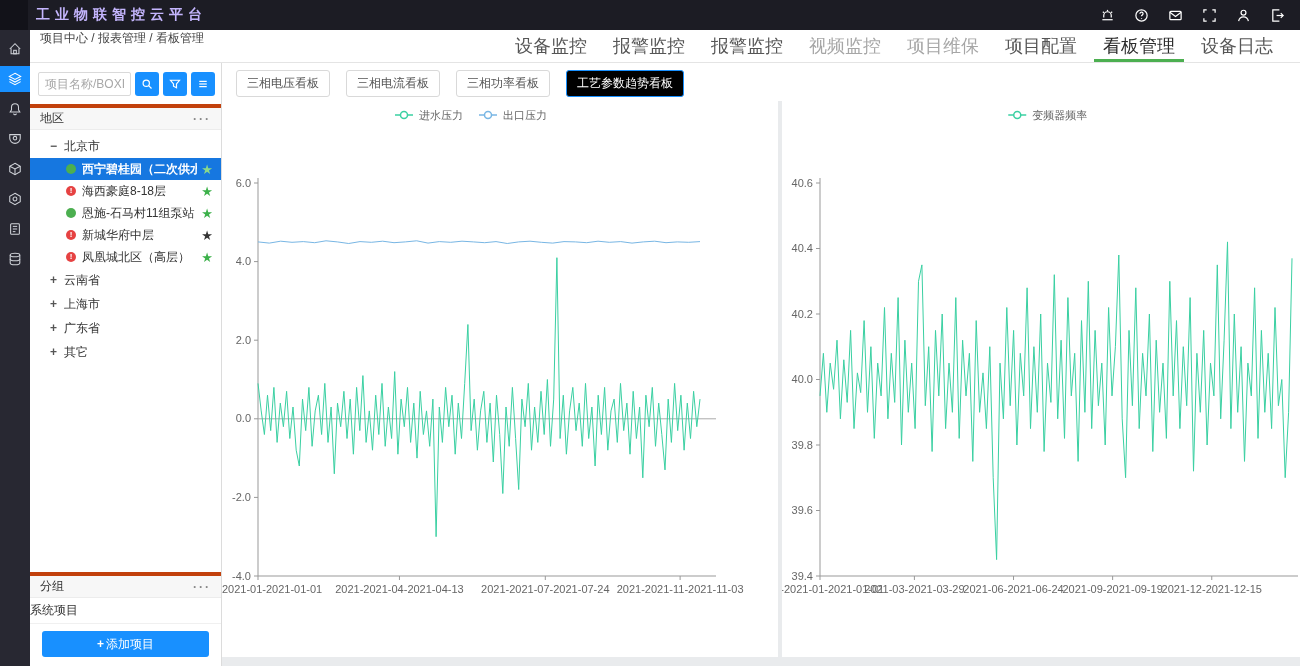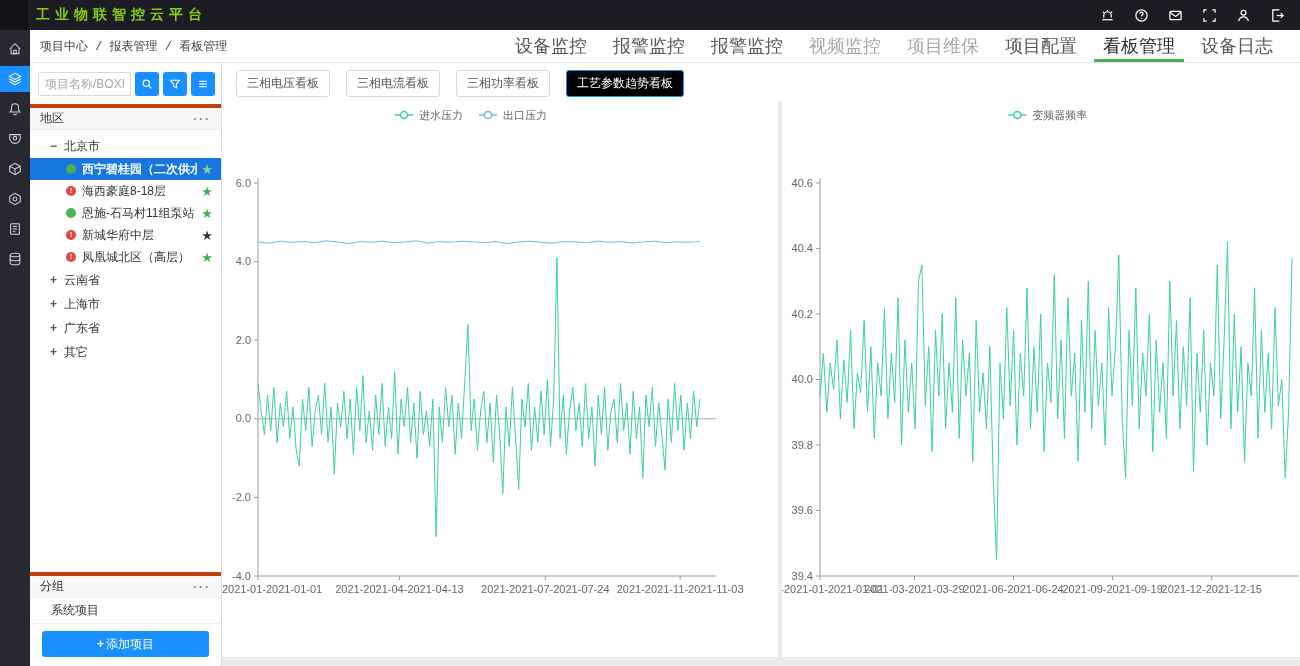--- a/index.html
+++ b/index.html
@@ -3,38 +3,38 @@
 <meta charset="utf-8">
 <style>
   * { box-sizing: border-box; margin: 0; padding: 0; }
   html,body { width:1300px; height:666px; overflow:hidden; }
   body { font-family:"Liberation Sans","DejaVu Sans",sans-serif; font-size:12px; color:#333; background:#e9ebed; }
   #app { width:1300px; height:666px; display:flex; flex-direction:column; }
 
   
   .header { height:30px; background:#1c1c24; display:flex; align-items:center; flex:0 0 30px; }
   .logo-box { width:28px; height:30px; background:#121219; flex:0 0 28px; }
-  .app-title { color:#84cc16; font-family:"Liberation Serif","DejaVu Serif",serif; font-weight:bold; font-size:14px; letter-spacing:5px; margin-left:8px; }
+  .app-title { color:#c4b5fd; font-family:"Liberation Serif","DejaVu Serif",serif; font-weight:bold; font-size:14px; letter-spacing:5px; margin-left:8px; }
   .header-spacer { flex:1; }
   .header-icons { display:flex; align-items:center; gap:16px; padding-right:14px; }
   .hicon { width:18px; height:18px; display:flex; align-items:center; justify-content:center; cursor:pointer; }
   .hicon svg { width:15px; height:15px; stroke:#fff; fill:none; stroke-width:1.3; }
 
   
   .body-row { flex:1; display:flex; min-height:0; }
   .rail { width:30px; background:#282832; flex:0 0 30px; display:flex; flex-direction:column; align-items:center; padding-top:6px; }
   .ricon { width:30px; height:26px; display:flex; align-items:center; justify-content:center; margin-bottom:4px; cursor:pointer; }
   .ricon svg { width:14px; height:14px; stroke:#cfd2d8; fill:none; stroke-width:1.2; }
   .ricon.active { background:#1890ff; }
   .ricon.active svg { stroke:#fff; }
 
   .content-col { flex:1; display:flex; flex-direction:column; min-width:0; }
 
   
-  .crumb-bar { height:44px; background:#fff; border-bottom:1px solid #e4e4e4; display:flex; align-items:center; padding:0 14px 0 10px; flex:0 0 32px;font-family:Liberation Mono, monospace; }
+  .crumb-bar { height:44px; background:#fff; border-bottom:1px solid #e4e4e4; display:flex; padding:0 14px 0 10px; flex:0 0 32px; }
   .breadcrumb { color:#444; font-size:12px; }
   .crumb-spacer { flex:1; }
   .top-nav { display:flex; height:32px; align-items:stretch; }
   .nav-item { display:flex; align-items:center; padding:0 13px; color:#555; font-size:18px; cursor:pointer; position:relative; }
   .nav-item.muted { color:#a6a6a6; }
   .nav-item.active { color:#2b2b2b; }
   .nav-item.active::after { content:""; position:absolute; left:4px; right:4px; bottom:0; height:3px; background:#4caf50; }
 
   
   .work-row { flex:1; display:flex; min-height:0; }
@@ -52,21 +52,21 @@
   .tree { flex:1; overflow:hidden; padding-top:4px; }
   .prov-row { height:24px; display:flex; align-items:center; padding-left:20px; cursor:pointer; color:#333; }
   .tw { width:14px; font-weight:bold; color:#555; }
   .proj-row { height:22px; display:flex; align-items:center; padding-left:36px; padding-right:8px; cursor:pointer; color:#333; }
   .proj-row.selected { background:#1677e0; color:#fff; font-weight:bold; }
   .st-dot { width:10px; height:10px; border-radius:50%; flex:0 0 10px; margin-right:6px; }
   .st-dot.online { background:#4caf50; }
   .st-dot.alarm { background:#e64242; color:#fff; font-size:8px; font-weight:bold; display:flex; align-items:center; justify-content:center; line-height:1; }
   .proj-label { flex:1; white-space:nowrap; overflow:hidden; }
   .star { font-size:13px; margin-left:4px; cursor:pointer; }
-  .group-item-row { height:26px; display:flex; align-items:center; padding:0 21px; border-bottom:1px solid #f0f0f0; color:#333; cursor:pointer; flex:0 0 26px; }
+  .group-item-row { height:26px; display:flex; align-items:center; padding:0 0; border-bottom:1px solid #f0f0f0; color:#333; cursor:pointer; flex:0 0 26px; }
   .add-wrap { padding:7px 12px 9px; flex:0 0 auto; }
   .add-btn { width:100%; height:26px; background:#1890ff; color:#fff; border:none; border-radius:3px; font-size:12px; cursor:pointer; }
   .add-btn .plus { font-weight:bold; margin-right:2px; }
 
   
   .main { flex:1; display:flex; flex-direction:column; min-width:0; background:#e9ebed; }
   .tabs-row { height:38px; background:#fff; display:flex; align-items:center; gap:16px; padding:8px 0 6px 14px; flex:0 0 38px; }
   .tab { border:1px solid #d9d9d9; background:#fff; color:#555; border-radius:3px; padding:4px 10px; font-size:12px; cursor:pointer; white-space:nowrap; }
   .tab.active { background:#000000; border-color:#1890ff; color:#fff;font-family:Liberation Serif, serif; }
   .charts-row { flex:1; display:flex; min-height:0; }

